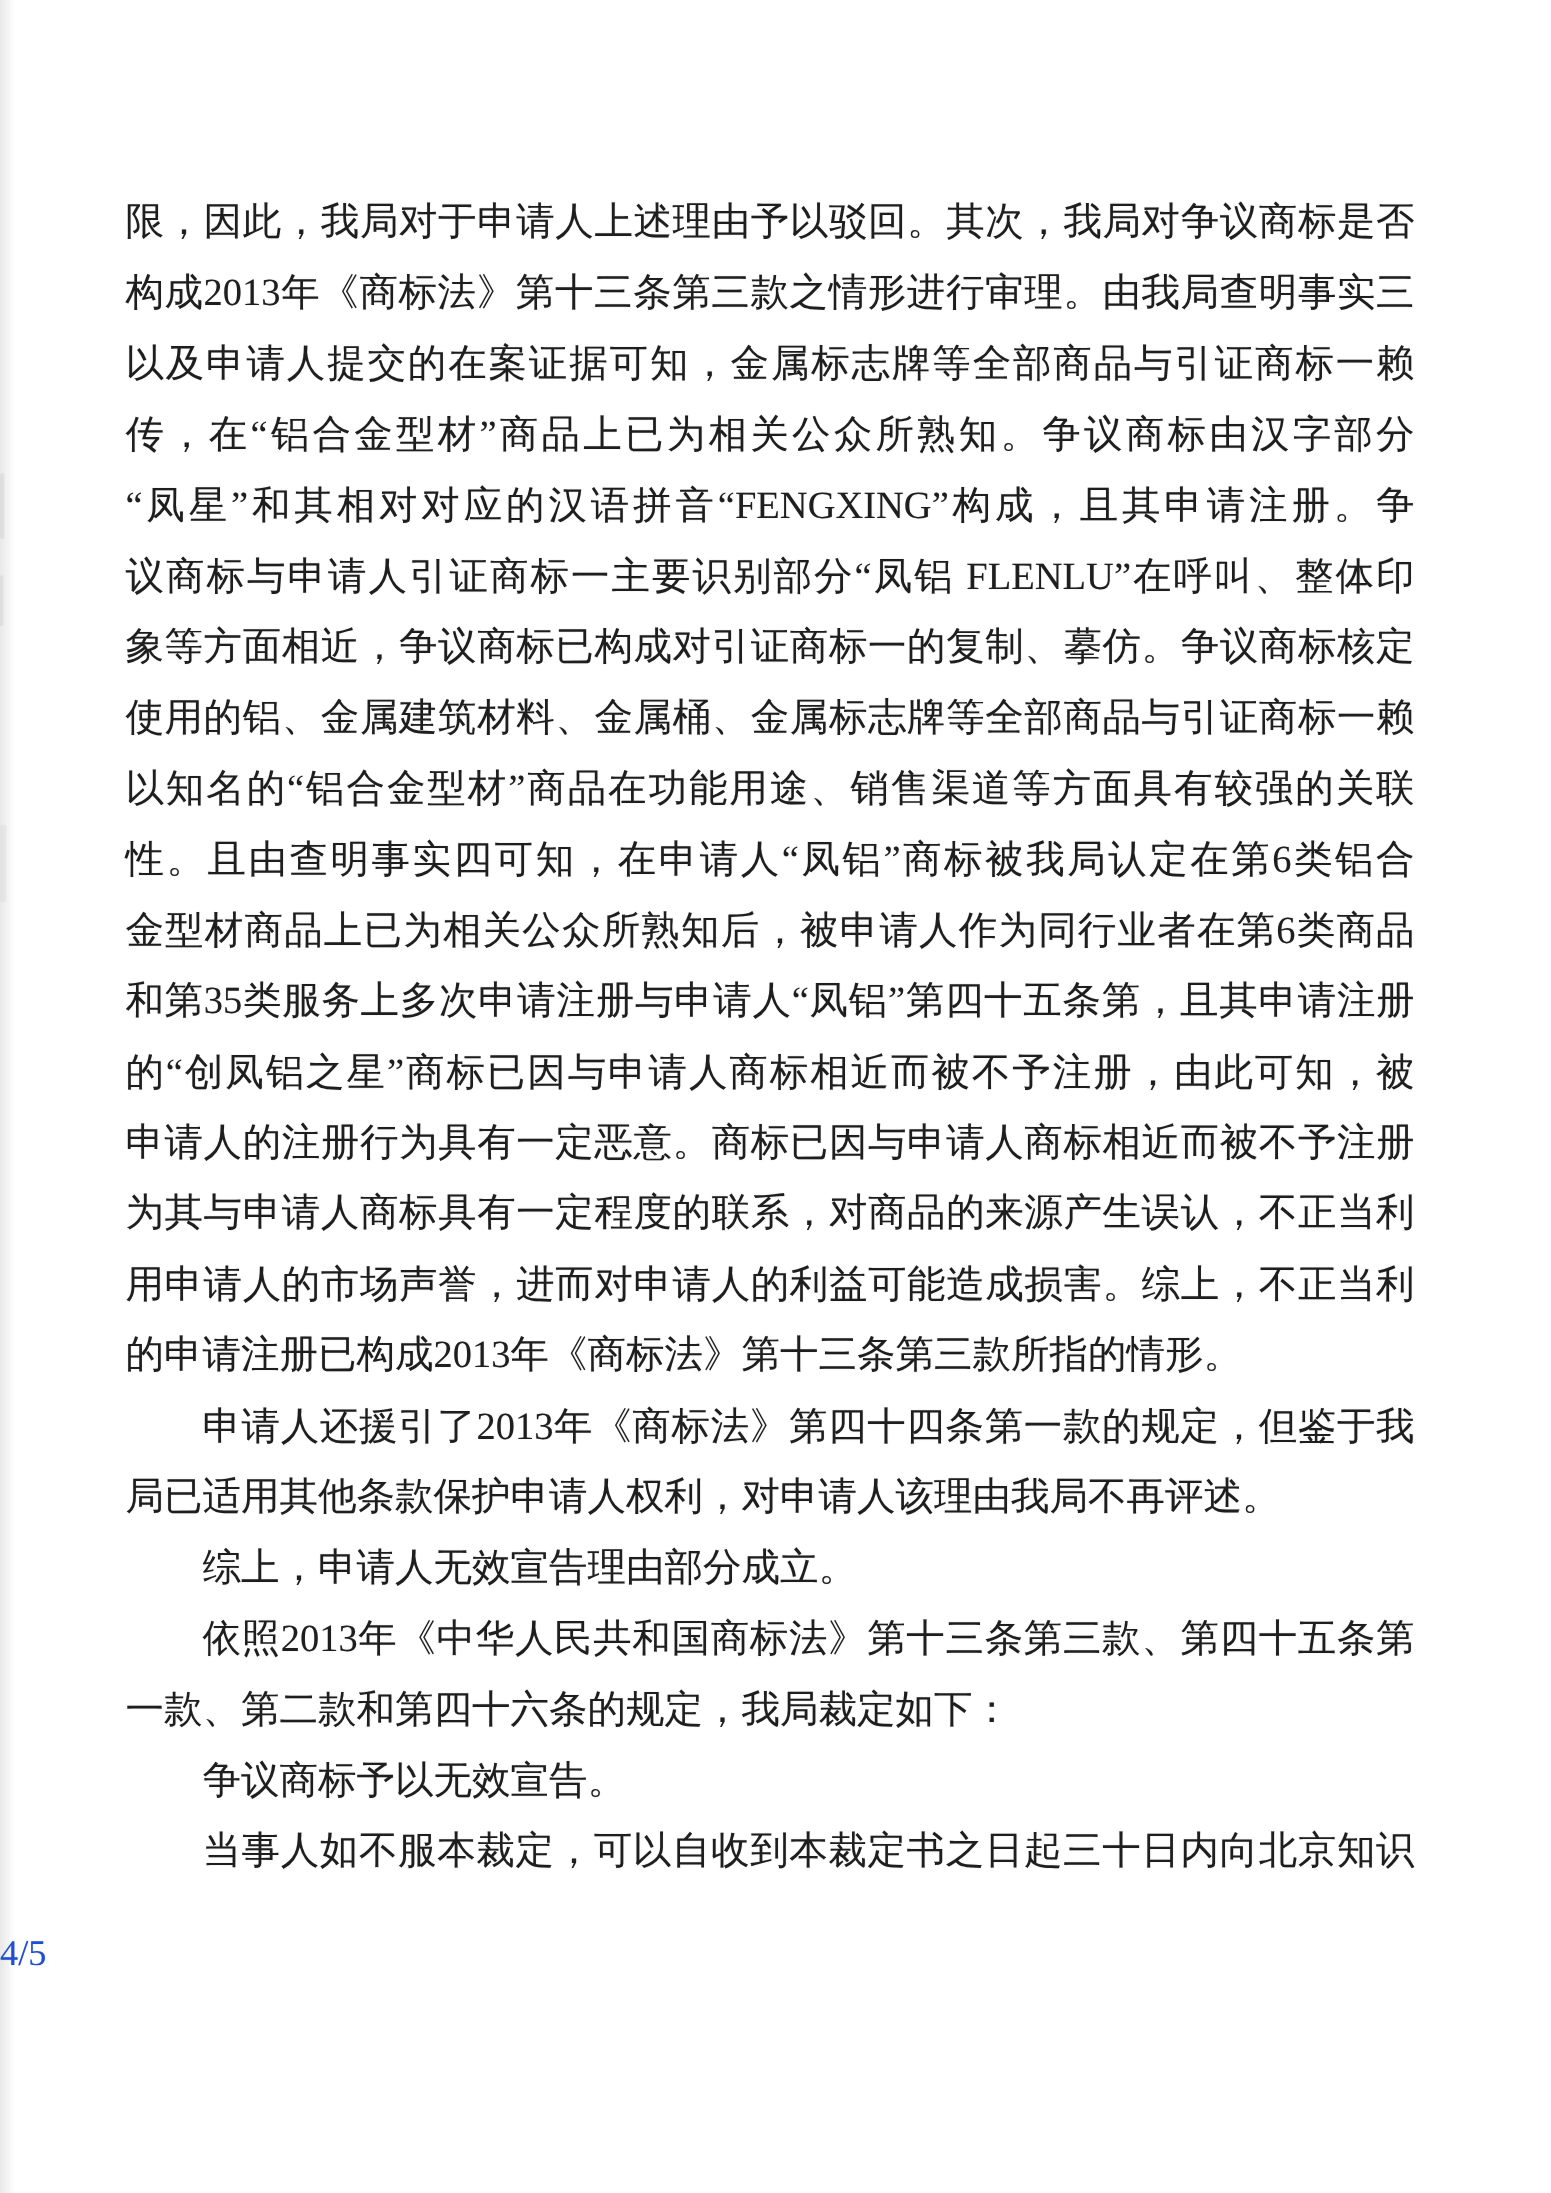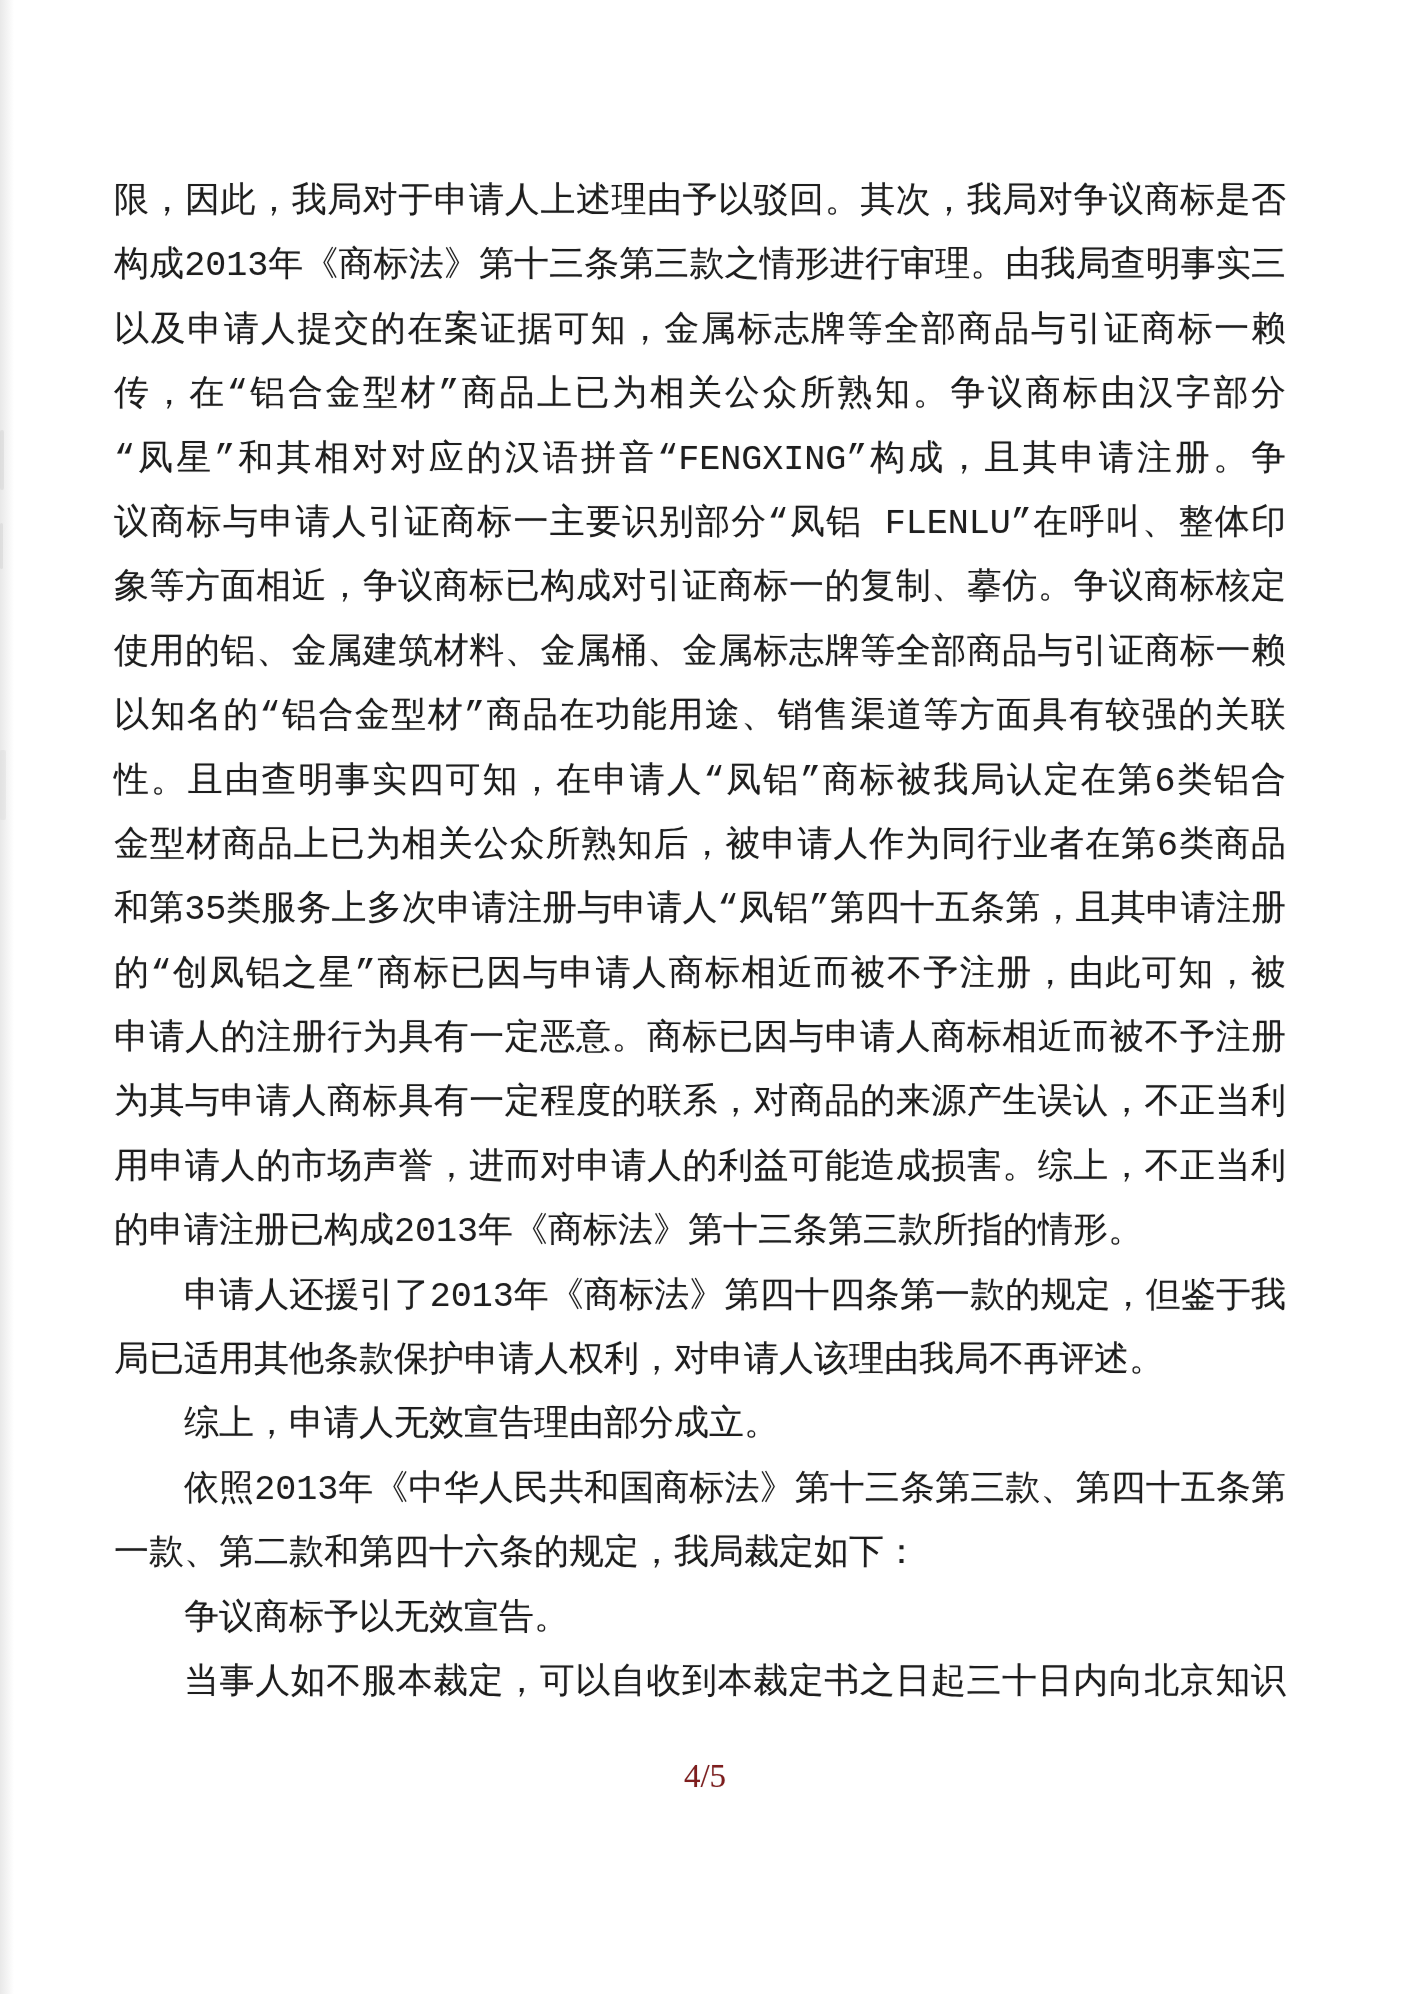--- a/index.html
+++ b/index.html
@@ -27,31 +27,29 @@
     font-size:35px;
     line-height:64.4px;
     color:#1e1e1e;
     text-shadow:0 0 1px rgba(30,30,30,0.28);
   }
   .ln{
     white-space:nowrap;
     text-align:justify;
     text-align-last:left;
     height:64.4px;
-    font-family:Liberation Mono, monospace;
   }
   .ln.fill{ text-align-last:justify; }
   .ln.ind{ text-indent:70px; }
 
   .footer{
     position:absolute;
     left:0; top:1758px; width:1410px;
-    text-align:center;
     font-size:33px;
-    color:#7f1d1d;
+    color:#1d4ed8;
     text-shadow:0 0 1px rgba(30,30,30,0.28);
   }
 </style>
 </head>
 <body>
 
 <div class="scan-edge"></div>
 <div class="smudge s1"></div>
 <div class="smudge s2"></div>
 <div class="smudge s3"></div>

